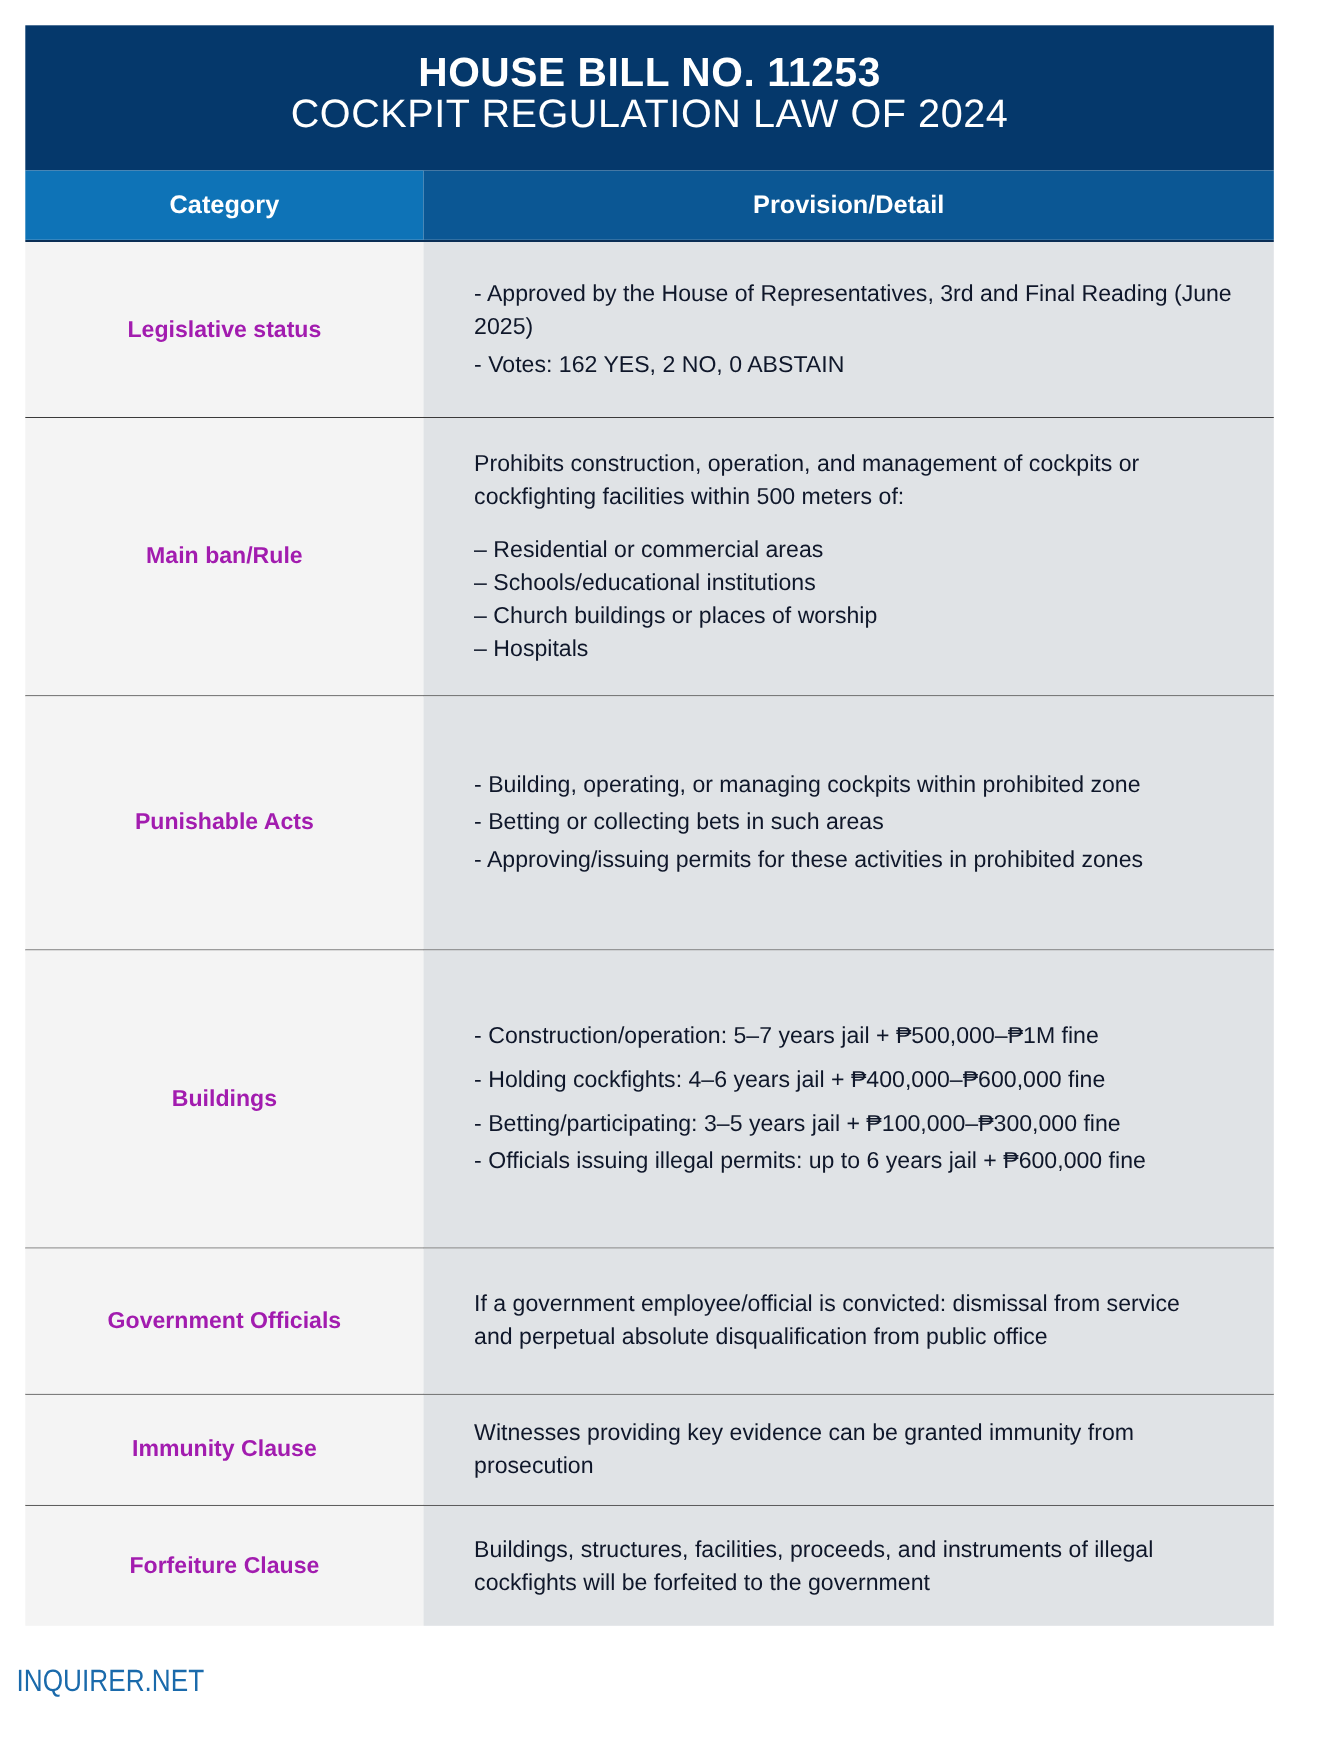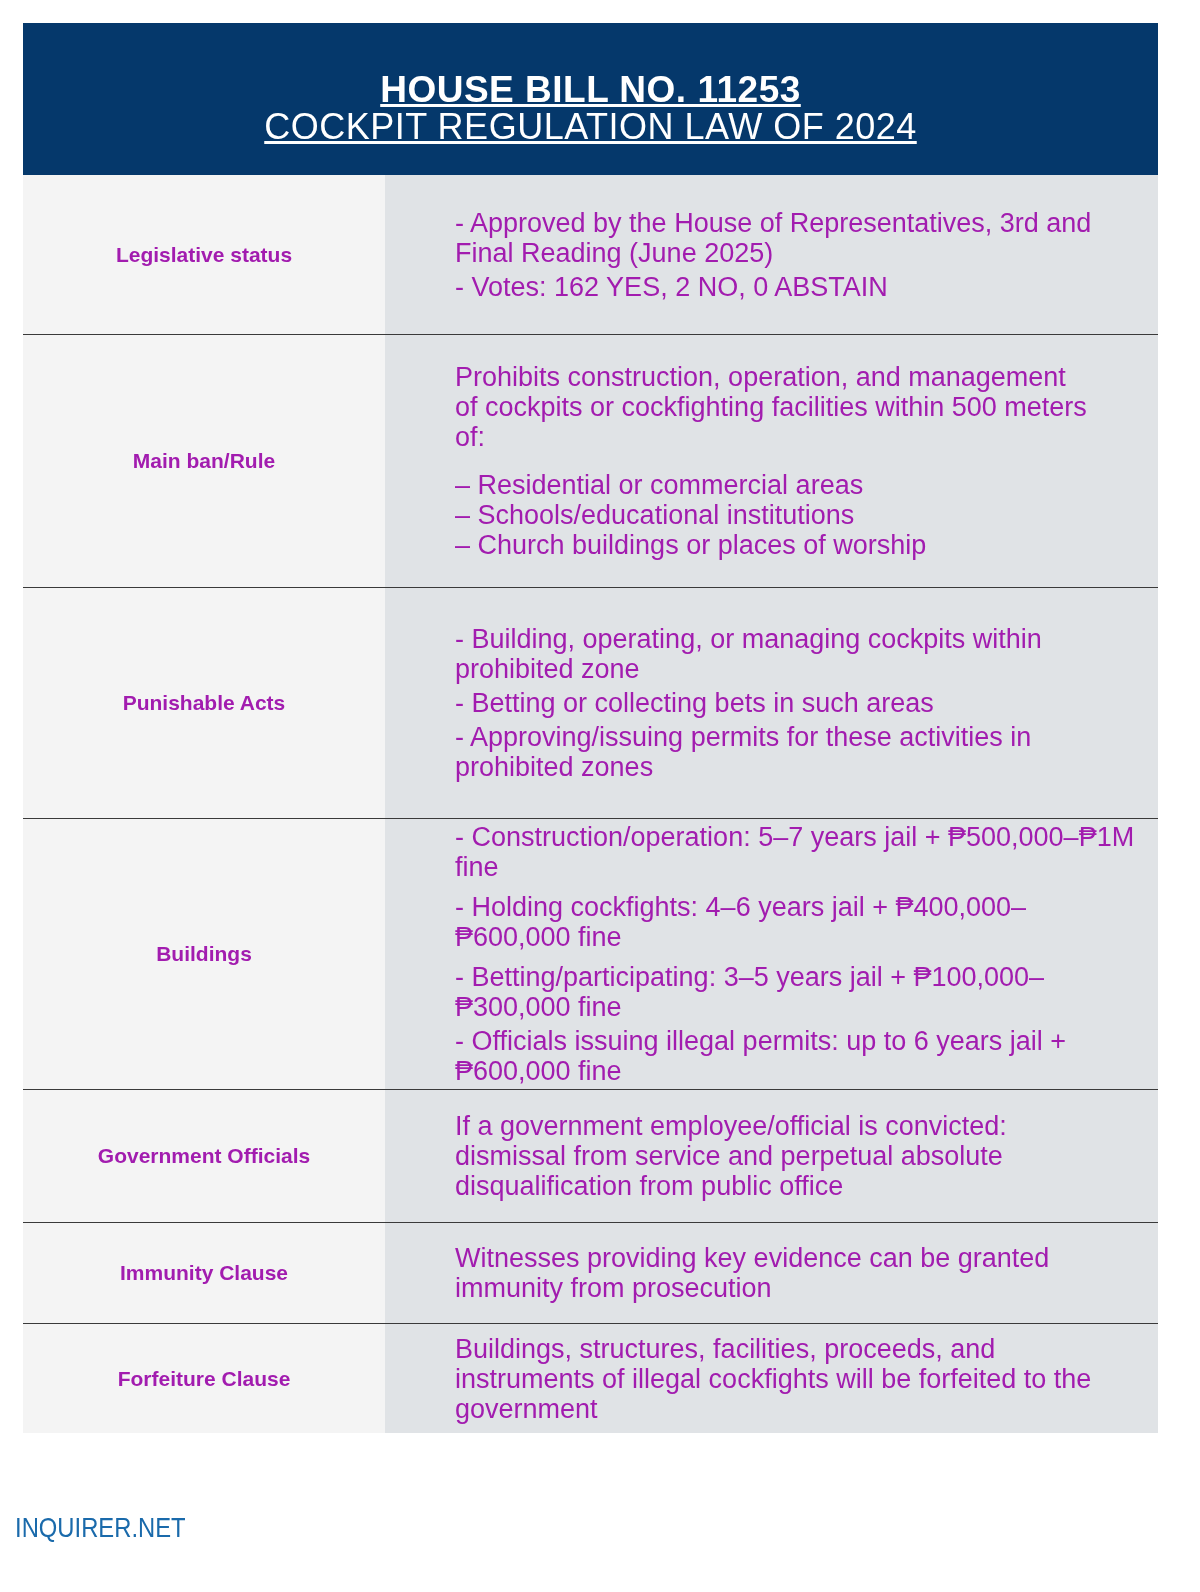--- a/index.html
+++ b/index.html
@@ -1,60 +1,65 @@
 <!DOCTYPE html>
 <html><head>
 <meta charset="utf-8">
 <style>
   * { box-sizing: border-box; margin: 0; padding: 0; }
   html, body { width: 1200px; height: 1592px; background: #ffffff; overflow: hidden; }
   body { font-family: "Liberation Sans", "DejaVu Sans", sans-serif; color: #2b2b2b; position: relative; }
   .card { position: absolute; left: 23px; top: 23px; width: 1135px; }
-  .title-band { height: 152px; background: #05386b; color: #fff; text-align: center; padding-top: 46px; text-decoration: underline; }
+  .title-band { height: 132px; background: #05386b; color: #fff; text-align: center; padding-top: 22px; }
   .title-band .t1 { font-size: 37px; font-weight: bold; letter-spacing: 0.5px; line-height: 42px; }
   .title-band .t2 { font-size: 36px; letter-spacing: 0.5px; line-height: 30px; margin-top: 1px; }
   .col-head { display: flex; height: 65px; border-bottom: 2px solid #0a2e55; }
   .col-head .c1 { width: 362px; background: #0e73b7; color: #fff; font-weight: bold; font-size: 23px; display: flex; align-items: center; justify-content: center; }
   .col-head .c2 { flex: 1; background: #0b5794; color: #fff; font-weight: bold; font-size: 23px; display: flex; align-items: center; justify-content: center; }
   .row { display: flex; border-bottom: 1.5px solid #3a3a3a; }
   .row.last { border-bottom: none; }
   .row .cat { width: 362px; background: #f4f4f4; display: flex; align-items: center; justify-content: center; font-weight: bold; font-size: 21px; color: #a21caf; text-align: center; }
-  .row .det { flex: 1; background: #e0e3e6; padding: 0 30px 0 70px; display: flex; flex-direction: column; justify-content: center; font-size: 27px; line-height: 30px; color: #a21caf; }
+  .row .det { flex: 1; background: #e0e3e6; padding: 0 30px 0 46px; display: flex; flex-direction: column; justify-content: center; font-size: 21px; line-height: 30px; color: #0f172a; }
   .det p { margin: 0; }
   .det .gap { margin-top: 4px; }
   .det ul { list-style: none; margin-top: 18px; }
   .footer { position: absolute; top: 1512px; left: 0; width: 1176px; text-align: left; }
   .footer span { color: #1a6aab; font-size: 28px; font-family: "Liberation Sans Narrow", "Liberation Sans", sans-serif; letter-spacing: 0px; transform: scaleX(0.85); display: inline-block; }
 </style>
 </head>
 <body>
 
 <div class="card">
   <div class="title-band">
     <div class="t1">HOUSE BILL NO. 11253</div>
     <div class="t2">COCKPIT REGULATION LAW OF 2024</div>
   </div>
 
+  <div class="col-head">
+    <div class="c1">Category</div>
+    <div class="c2">Provision/Detail</div>
+  </div>
 
   <div class="row" style="height:160px">
     <div class="cat">Legislative status</div>
     <div class="det">
       <p>- Approved by the House of Representatives, 3rd and Final Reading (June 2025)</p>
       <p class="gap">- Votes: 162 YES, 2 NO, 0 ABSTAIN</p>
     </div>
   </div>
 
   <div class="row" style="height:253px">
     <div class="cat">Main ban/Rule</div>
     <div class="det" style="padding-right:70px">
       <p>Prohibits construction, operation, and management of cockpits or cockfighting facilities within 500 meters of:</p>
       <ul>
         <li>– Residential or commercial areas</li>
         <li>– Schools/educational institutions</li>
         <li>– Church buildings or places of worship</li>
+        <li>– Hospitals</li>
       </ul>
     </div>
   </div>
 
   <div class="row" style="height:231px">
     <div class="cat">Punishable Acts</div>
     <div class="det">
       <p>- Building, operating, or managing cockpits within prohibited zone</p>
       <p class="gap">- Betting or collecting bets in such areas</p>
       <p class="gap">- Approving/issuing permits for these activities in prohibited zones</p>

